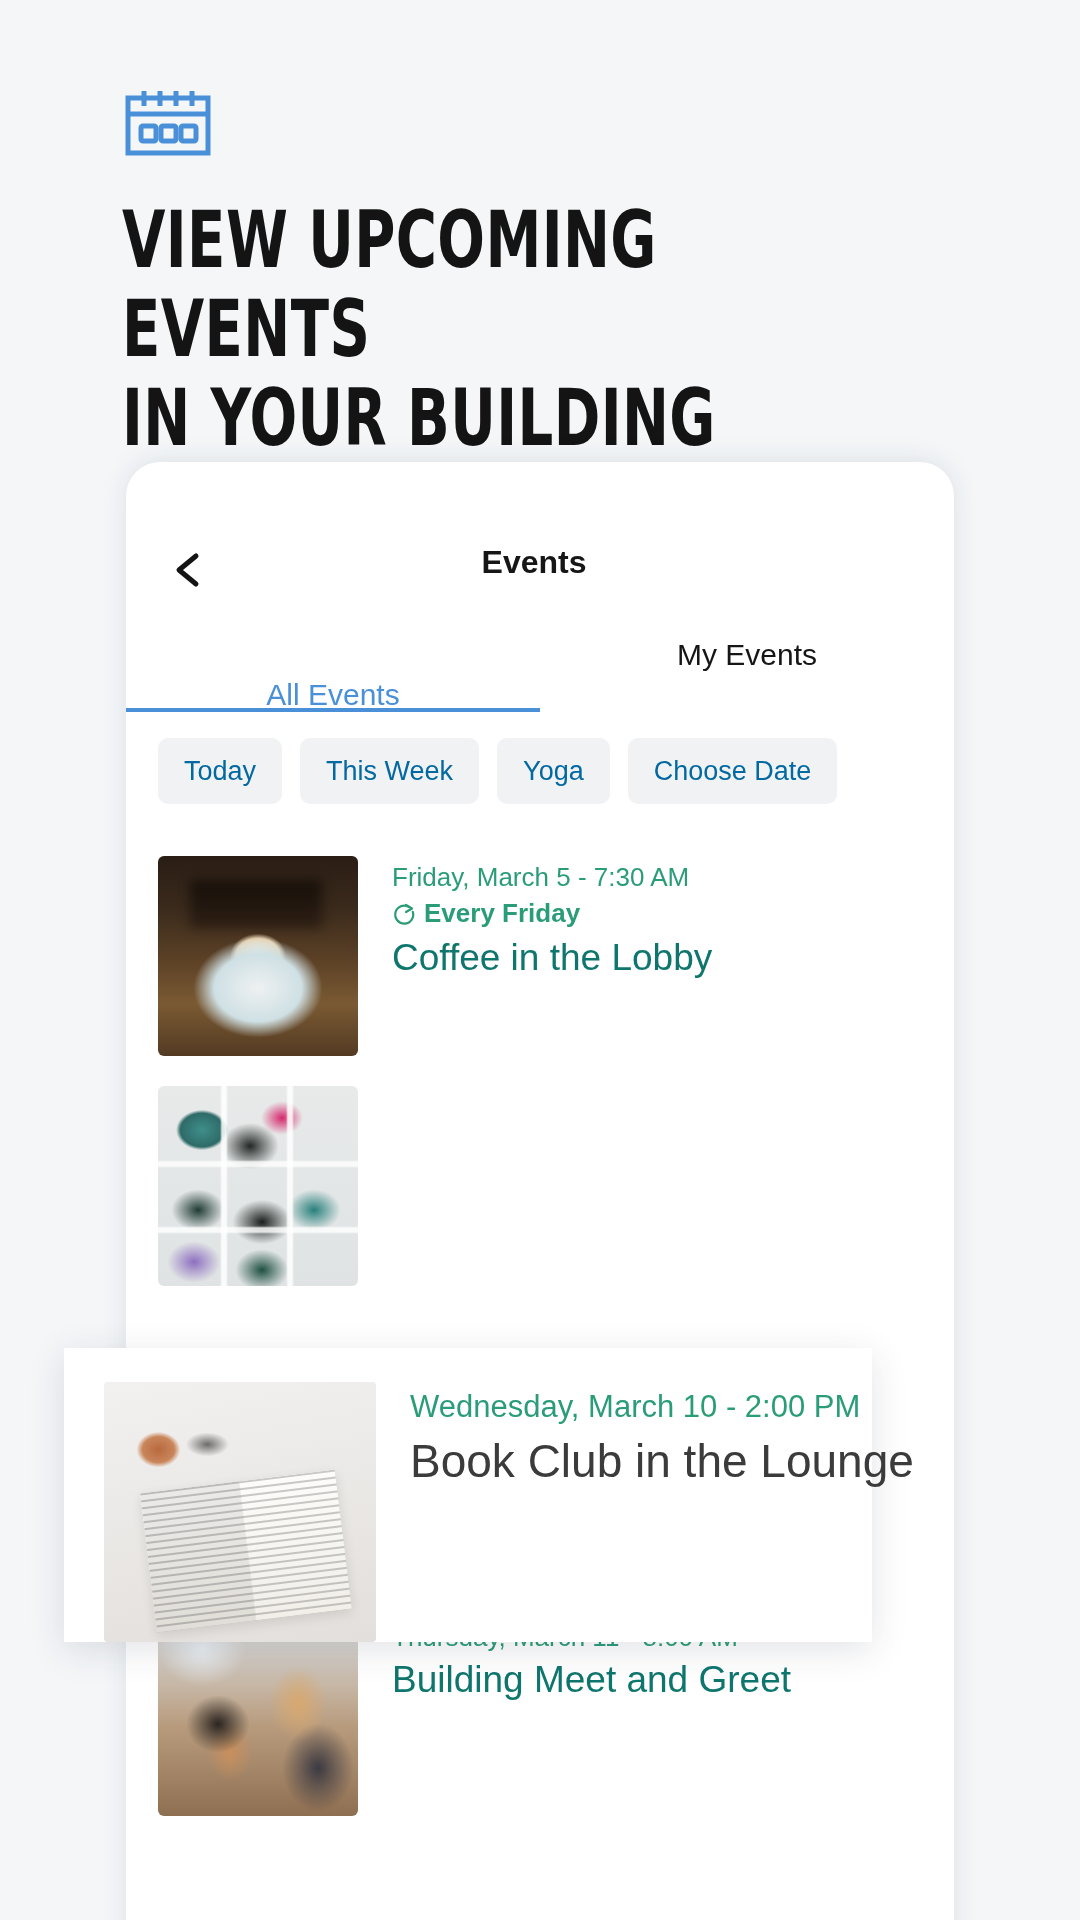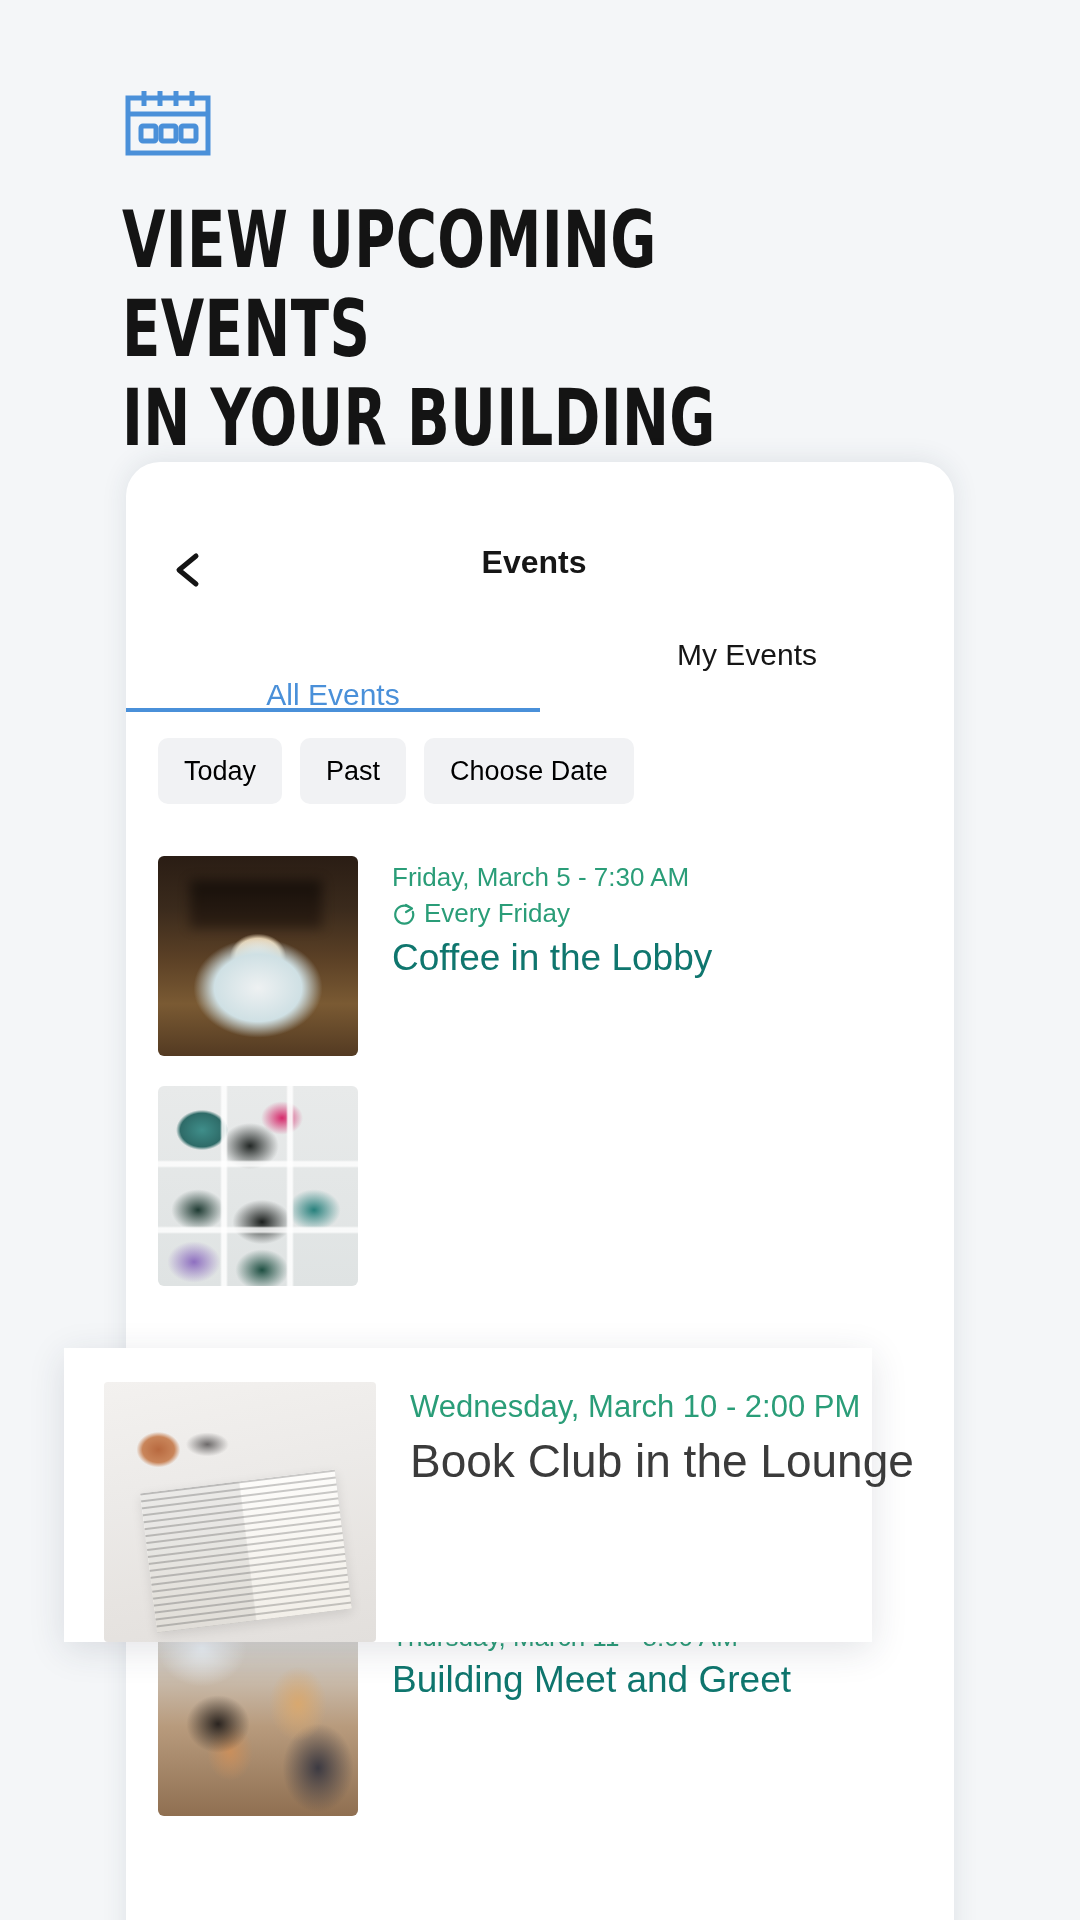--- a/index.html
+++ b/index.html
@@ -75,21 +75,21 @@
     display:flex; gap:18px;
     padding:26px 32px 0 32px;
   }
   .chip{
     background:#f1f2f4;
     border-radius:10px;
     padding:0 26px;
     height:66px;
     display:flex; align-items:center;
     font-size:27px;
-    color:#000000;
+    color:#0369a1;
     white-space:nowrap;
     cursor:pointer;
   }
 
   .list{ padding:26px 32px 0 32px; }
   .row{
     display:flex;
     gap:34px;
     padding:26px 0 0 0;
     min-height:230px;
@@ -102,21 +102,21 @@
     overflow:hidden;
     position:relative;
   }
   .meta{ padding-top:4px; flex:1 1 auto; min-width:0; }
   .when{
     font-size:26px; color:#2a9d78; line-height:1.35;
     white-space:nowrap;
   }
   .recur{
     font-size:26px; color:#2a9d78; line-height:1.45;
-    display:flex; align-items:center; gap:8px;
+    display:flex; align-items:center; gap:8px;font-weight:bold;
   }
   .event-title{
     margin-top:4px;
     font-size:37px; color:#0f766e; font-weight:normal;
     white-space:nowrap;
   }
 
   
   .highlight{
     position:absolute;
@@ -234,21 +234,24 @@
     <div class="tab">
       <span>My Events</span>
     </div>
   </div>
 
   <div class="chips">
     <div class="chip">
       <span>Today</span>
     </div>
     <div class="chip">
-      <span>Past</span>
+      <span>This Week</span>
+    </div>
+    <div class="chip">
+      <span>Yoga</span>
     </div>
     <div class="chip">
       <span>Choose Date</span>
     </div>
   </div>
 
   <div class="list">
 
     <div class="row">
       <div class="thumb ph-coffee"></div>

